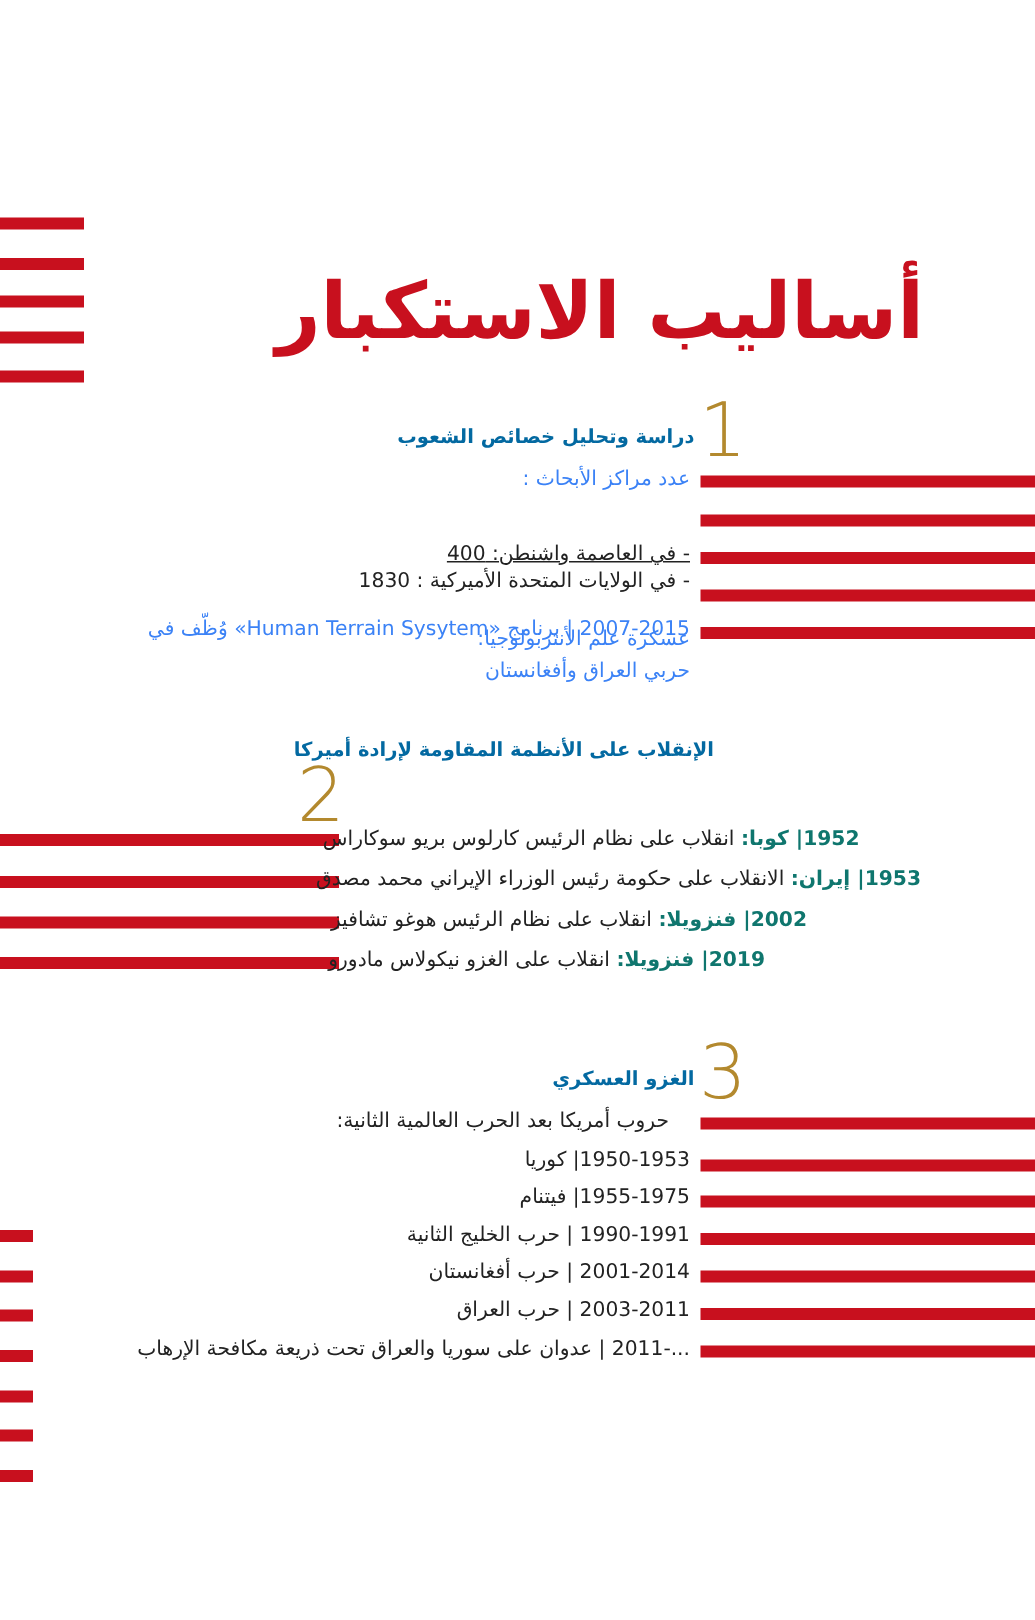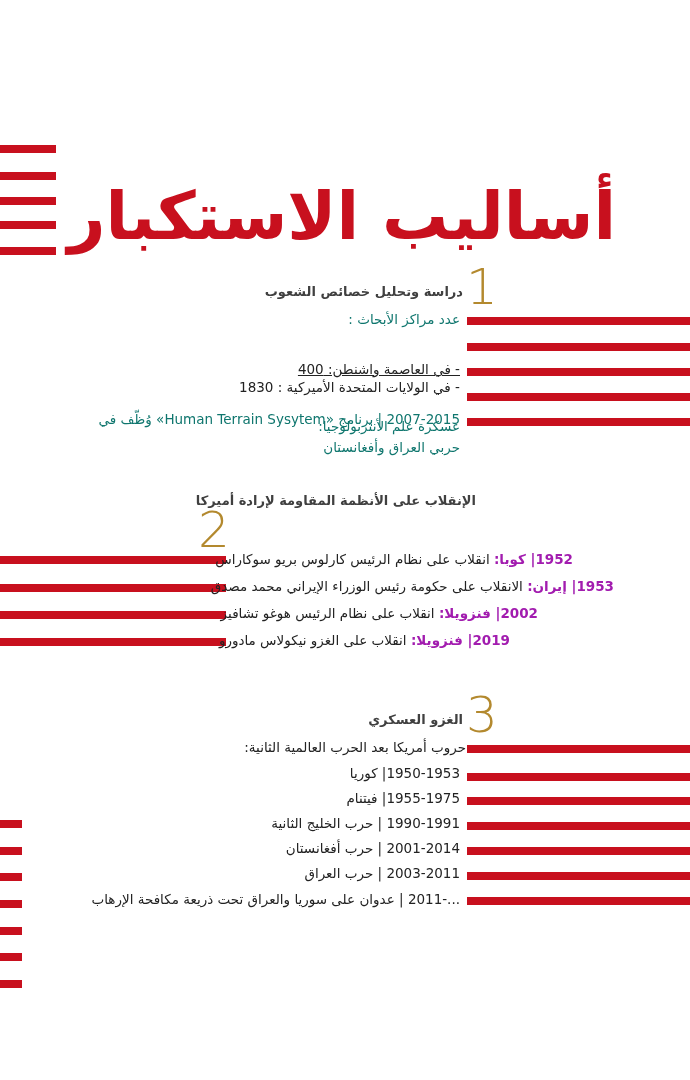--- a/index.html
+++ b/index.html
@@ -4,37 +4,37 @@
 <style>
   html, body { margin: 0; padding: 0; }
   body {
     width: 690px; height: 1080px; background: #ffffff; position: relative; overflow: hidden;
     font-family: "DejaVu Sans", sans-serif; color: #222;
   }
   .bar { position: absolute; height: 8px; background: #c8101e; }
   .title {
     position: absolute; top: 118px; left: 96px; width: 520px; height: 110px;
     direction: rtl; text-align: right; color: #c8101e;
-    font-family: "DejaVu Sans", sans-serif; font-weight: bold; font-size: 66px; line-height: 110px;
+    font-family: "DejaVu Sans", sans-serif; font-weight: bold; font-size: 52px; line-height: 110px;
     letter-spacing: 1px; white-space: nowrap;
   }
   .num {
     position: absolute; font-family: "DejaVu Sans", sans-serif; font-weight: 200;
     color: #b3892e; font-size: 50px; line-height: 50px;
   }
   .heading {
-    position: absolute; direction: rtl; text-align: right; color: #404040;
+    position: absolute; direction: rtl; text-align: right; color: #0369a1;
     font-weight: bold; font-size: 13px; white-space: nowrap;
   }
   .line {
     position: absolute; direction: rtl; text-align: right; white-space: nowrap;
     font-size: 13.5px; line-height: 18px; color: #222;
   }
-  .line.red { color: #0f766e; }
-  .line b { font-weight: bold; color: #a21caf; }
+  .line.red { color: #3b82f6; }
+  .line b { font-weight: bold; color: #0f766e; }
 </style>
 </head>
 <body>
 
 <div class="bar" style="left:0;top:145px;width:56px;"></div>
 <div class="bar" style="left:0;top:172px;width:56px;"></div>
 <div class="bar" style="left:0;top:197px;width:56px;"></div>
 <div class="bar" style="left:0;top:221px;width:56px;"></div>
 <div class="bar" style="left:0;top:247px;width:56px;"></div>
 
@@ -81,21 +81,21 @@
 <div class="heading" style="right:227px;top:712px;">الغزو العسكري</div>
 
 <div class="bar" style="left:467px;top:745px;width:223px;"></div>
 <div class="bar" style="left:467px;top:773px;width:223px;"></div>
 <div class="bar" style="left:467px;top:797px;width:223px;"></div>
 <div class="bar" style="left:467px;top:822px;width:223px;"></div>
 <div class="bar" style="left:467px;top:847px;width:223px;"></div>
 <div class="bar" style="left:467px;top:872px;width:223px;"></div>
 <div class="bar" style="left:467px;top:897px;width:223px;"></div>
 
-<div class="line" style="right:224px;top:738px;">حروب أمريكا بعد الحرب العالمية الثانية:</div>
+<div class="line" style="right:244px;top:738px;">حروب أمريكا بعد الحرب العالمية الثانية:</div>
 <div class="line" style="right:230px;top:764px;">1950-1953| كوريا</div>
 <div class="line" style="right:230px;top:789px;">1955-1975| فيتنام</div>
 <div class="line" style="right:230px;top:814px;margin-left:24px;">1990-1991 | حرب الخليج الثانية</div>
 <div class="line" style="right:230px;top:839px;">2001-2014 | حرب أفغانستان</div>
 <div class="line" style="right:230px;top:864px;">2003-2011 | حرب العراق</div>
 <div class="line" style="right:230px;top:890px;">...-2011 | عدوان على سوريا والعراق تحت ذريعة مكافحة الإرهاب</div>
 
 <div class="bar" style="left:0;top:820px;width:22px;"></div>
 <div class="bar" style="left:0;top:847px;width:22px;"></div>
 <div class="bar" style="left:0;top:873px;width:22px;"></div>

